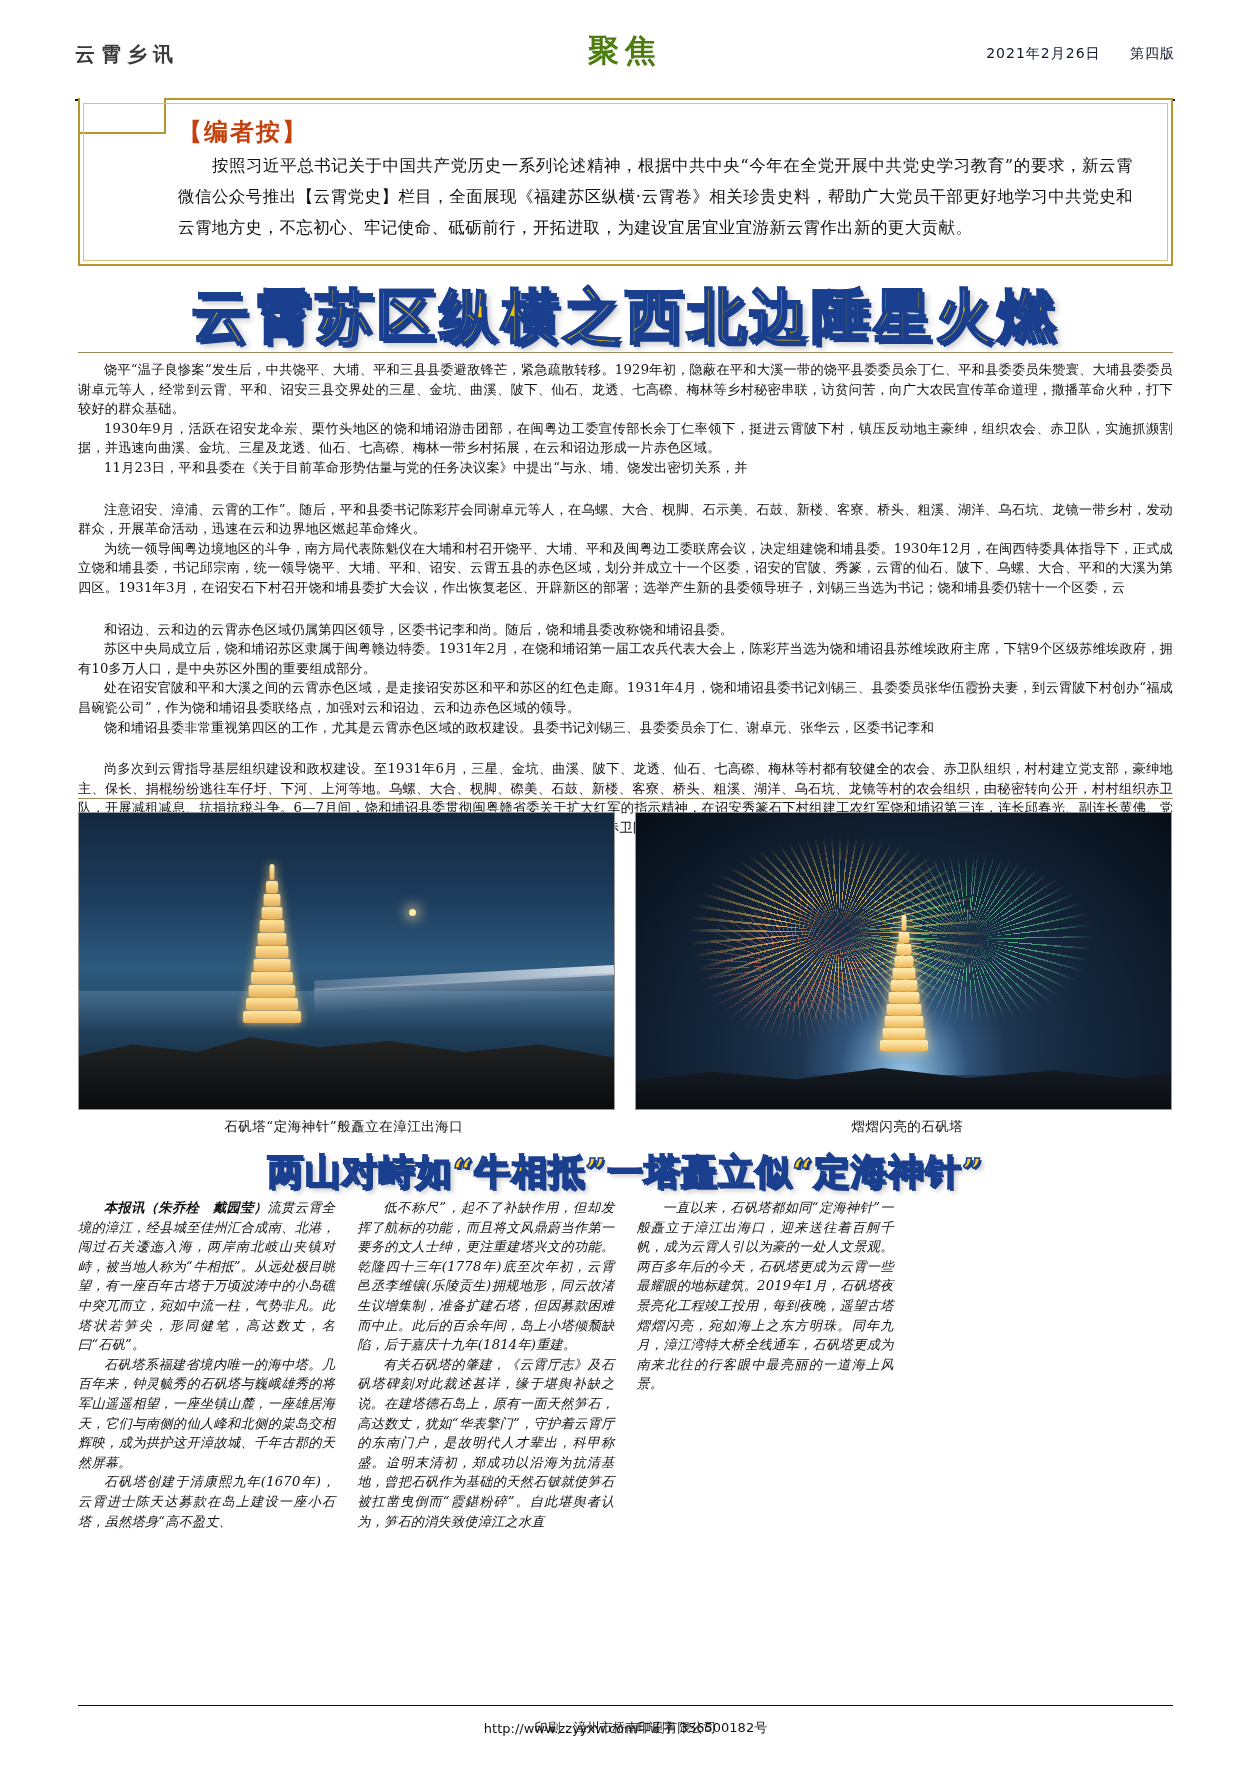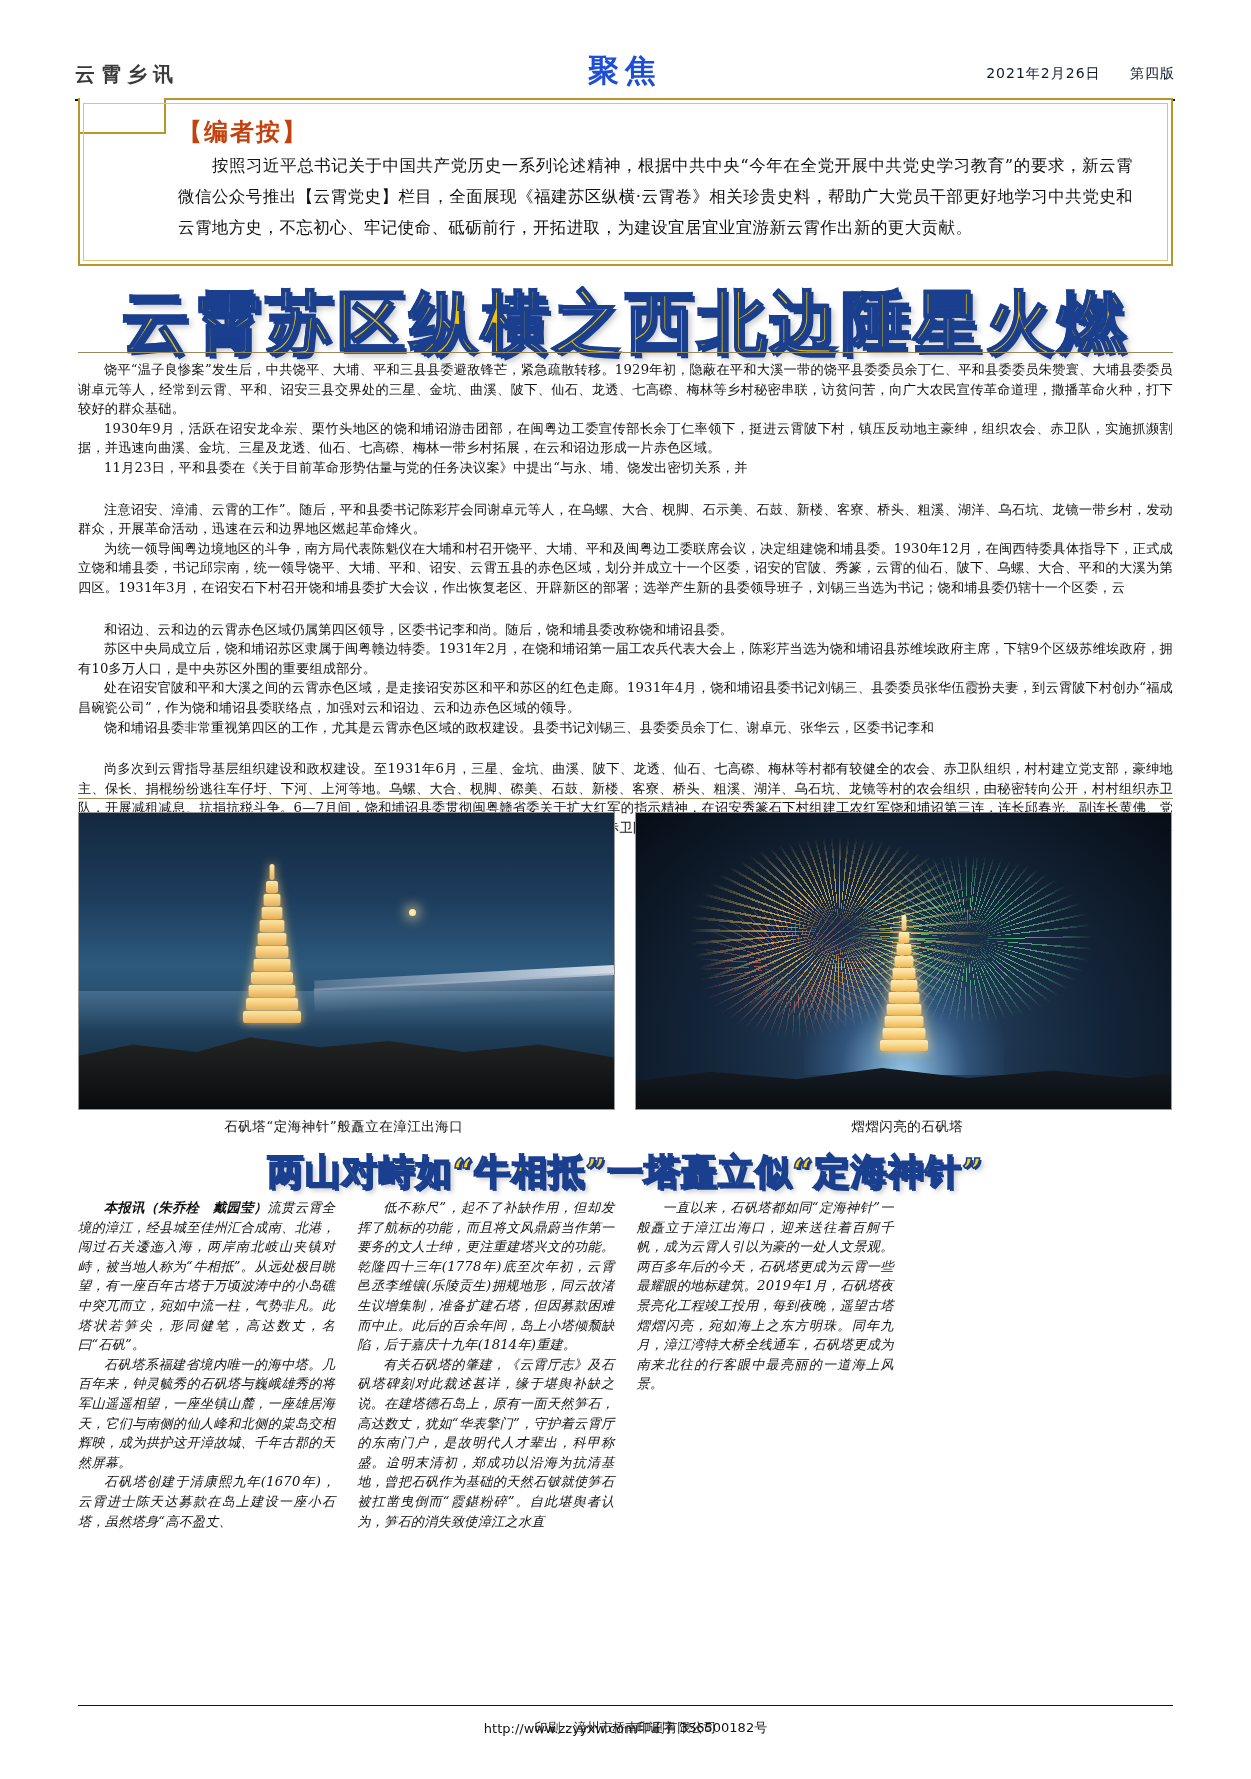--- a/index.html
+++ b/index.html
@@ -11,30 +11,30 @@
     position:relative;
     overflow:hidden;
   }
   .page {
     position:absolute; inset:0;
     padding:0;
   }
 
   
   .masthead {
-    position:absolute; left:75px; top:48px; width:1100px; height:52px;
+    position:absolute; left:75px; top:28px; width:1100px; height:52px;
     display:flex; align-items:center; justify-content:space-between;
   }
   .mast-left {
     font-family:"DejaVu Serif","Liberation Serif",serif;
     font-size:20px; letter-spacing:6px; color:#3a3a3a; font-weight:bold;
   }
   .mast-center {
     font-family:"DejaVu Serif","Liberation Serif",serif;
-    font-size:31px; font-weight:bold; letter-spacing:6px; color:#1d4ed8;
+    font-size:31px; font-weight:bold; letter-spacing:6px; color:#4d7c0f;
     position:absolute; left:50%; transform:translateX(-50%); top:2px;
   }
   .mast-right {
     font-size:14px; color:#0f172a; letter-spacing:1px;
   }
   .mast-right .issue { margin-left:24px; }
   .mast-rule {
     position:absolute; left:75px; top:99px; width:1100px;
     border-top:2px solid #111;
   }
@@ -68,21 +68,21 @@
     background:#fff; border-right:2px solid #b8962e; border-bottom:2px solid #b8962e;
     box-sizing:border-box;
   }
 
   
   .headline {
     position:absolute; left:78px; top:278px; width:1095px;
     text-align:center;
     font-family:"DejaVu Serif","Liberation Serif",serif;
     font-weight:bold;
-    font-size:68px;
+    font-size:58px;
     letter-spacing:4px;
     color:#f2c200;
     -webkit-text-stroke:2px #1a3f8f;
     text-shadow:
        3px 3px 0 #1a3f8f,
       -1px -1px 0 #1a3f8f,
        5px 5px 6px rgba(0,0,0,0.25);
     white-space:nowrap;
   }
 

